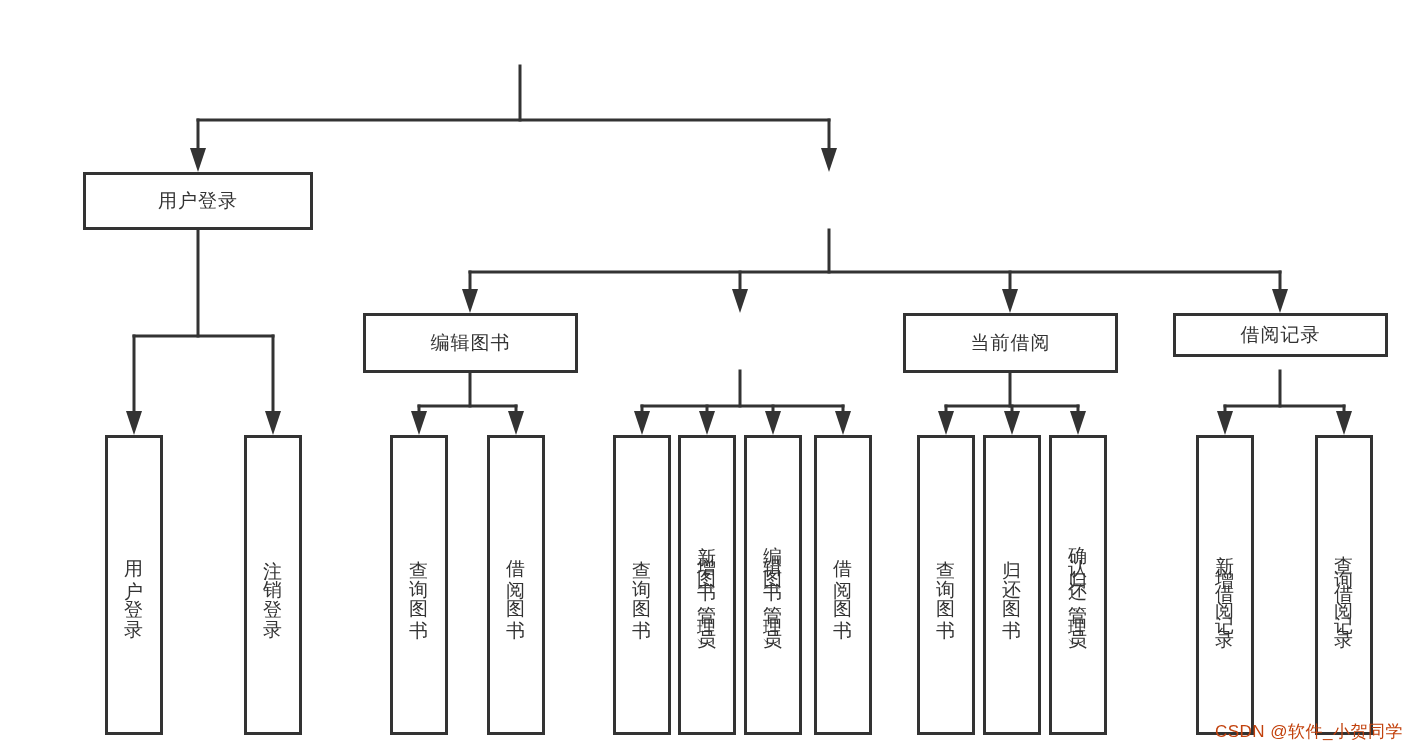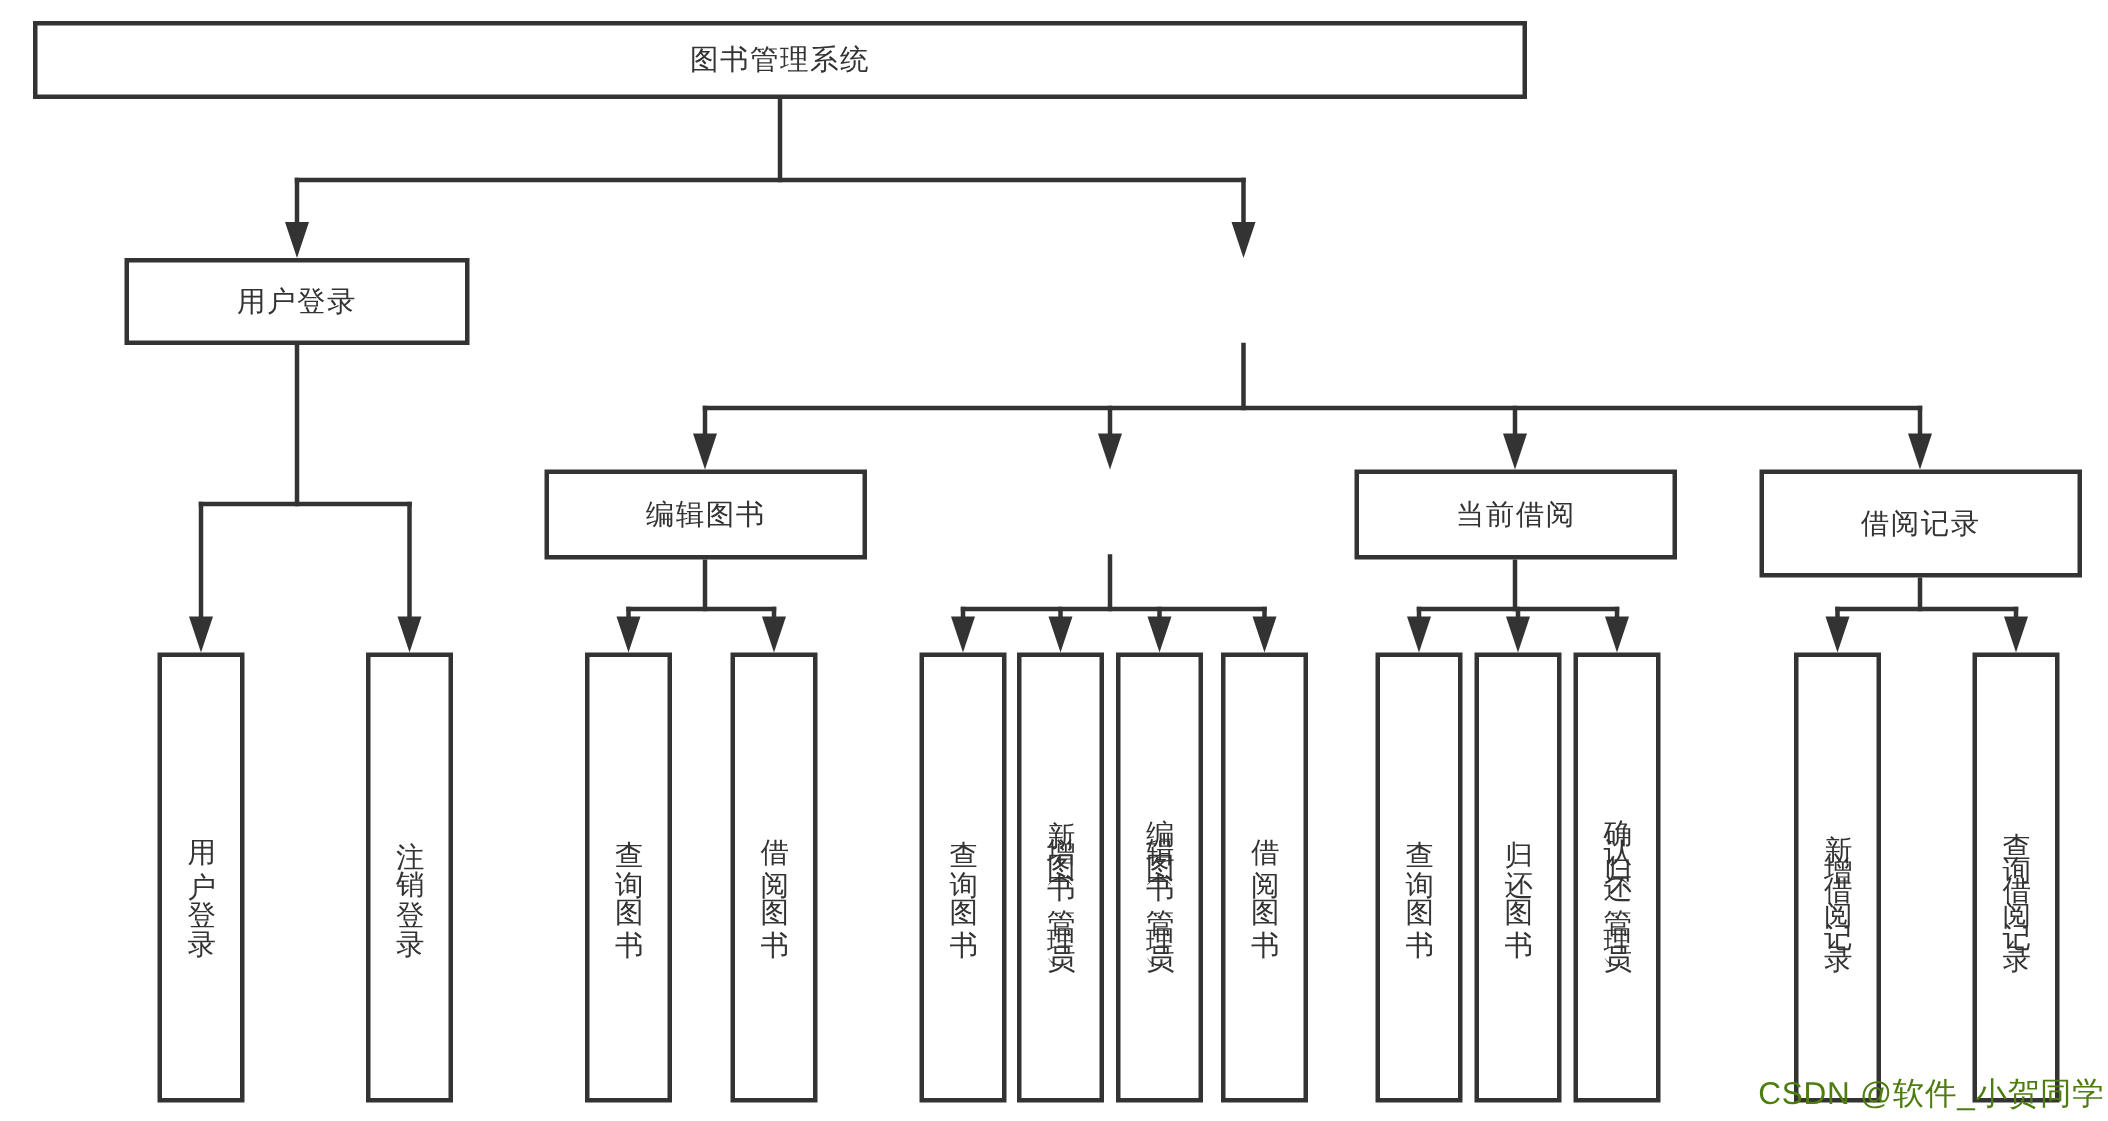--- a/index.html
+++ b/index.html
@@ -55,22 +55,22 @@
     line-height: 1;
     white-space: nowrap;
   }
   .sp4 { letter-spacing: 20px; }
   .sp6 { letter-spacing: 15px; }
   .sp9 { letter-spacing: 12px; }
   .watermark {
     position: absolute;
     right: 2px;
     bottom: 4px;
-    font-size: 21px;
-    color: #4d7c0f;
+    font-size: 17px;
+    color: #c2410c;
     letter-spacing: 0.5px;
     z-index: 5;
   }
   line { stroke: #333333; stroke-width: 3; stroke-linecap: square; }
   polygon { fill: #333333; }
 </style>
 </head>
 <body>
 
 <div class="stage">
@@ -130,35 +130,32 @@
     <polygon points="1070,411 1086,411 1078,435"></polygon>
 
     <line x1="1280" y1="371" x2="1280" y2="406"></line>
     <line x1="1225" y1="406" x2="1344" y2="406"></line>
     <line x1="1225" y1="406" x2="1225" y2="414"></line>
     <polygon points="1217,411 1233,411 1225,435"></polygon>
     <line x1="1344" y1="406" x2="1344" y2="414"></line>
     <polygon points="1336,411 1352,411 1344,435"></polygon>
   </svg>
 
-  <div class="node" style="left:22px;top:14px;width:996px;height:52px">
-    <span>图书管理系统</span>
-  </div>
 
   <div class="node" style="left:83px;top:172px;width:230px;height:58px">
     <span>用户登录</span>
   </div>
 
   <div class="node" style="left:363px;top:313px;width:215px;height:60px">
     <span>编辑图书</span>
   </div>
   <div class="node" style="left:903px;top:313px;width:215px;height:60px">
     <span>当前借阅</span>
   </div>
-  <div class="node" style="left:1173px;top:313px;width:215px;height:72px">
+  <div class="node" style="left:1173px;top:313px;width:215px;height:44px">
     <span>借阅记录</span>
   </div>
 
   <div class="vnode" style="left:105px">
     <span class="vtext sp4">用户登录</span>
   </div>
   <div class="vnode" style="left:244px">
     <span class="vtext sp4">注销登录</span>
   </div>
 

